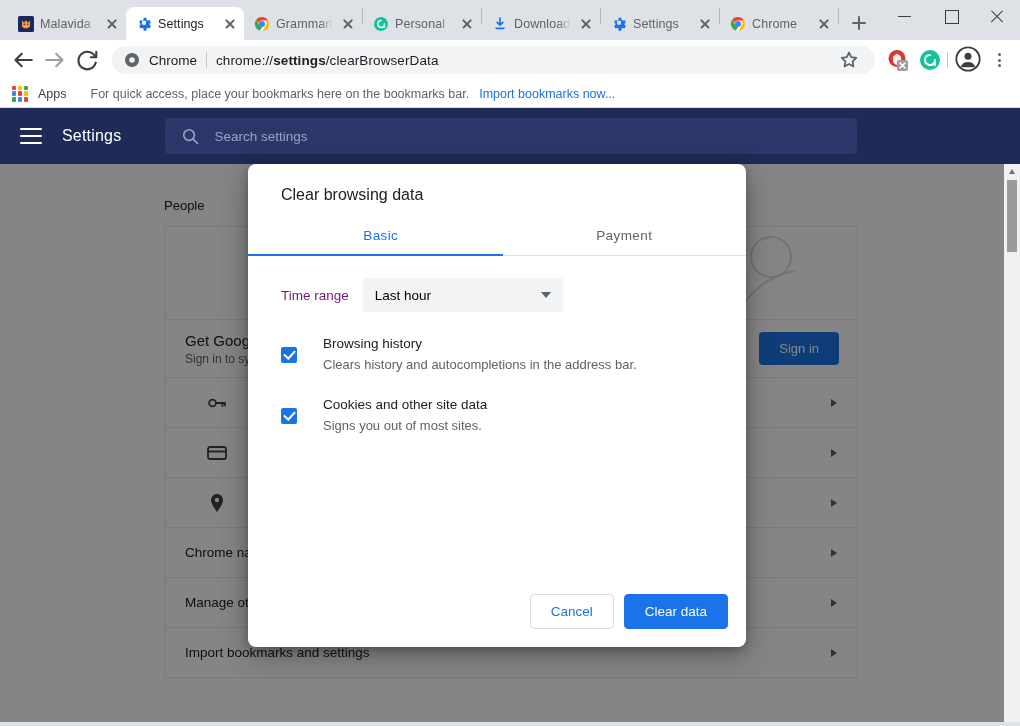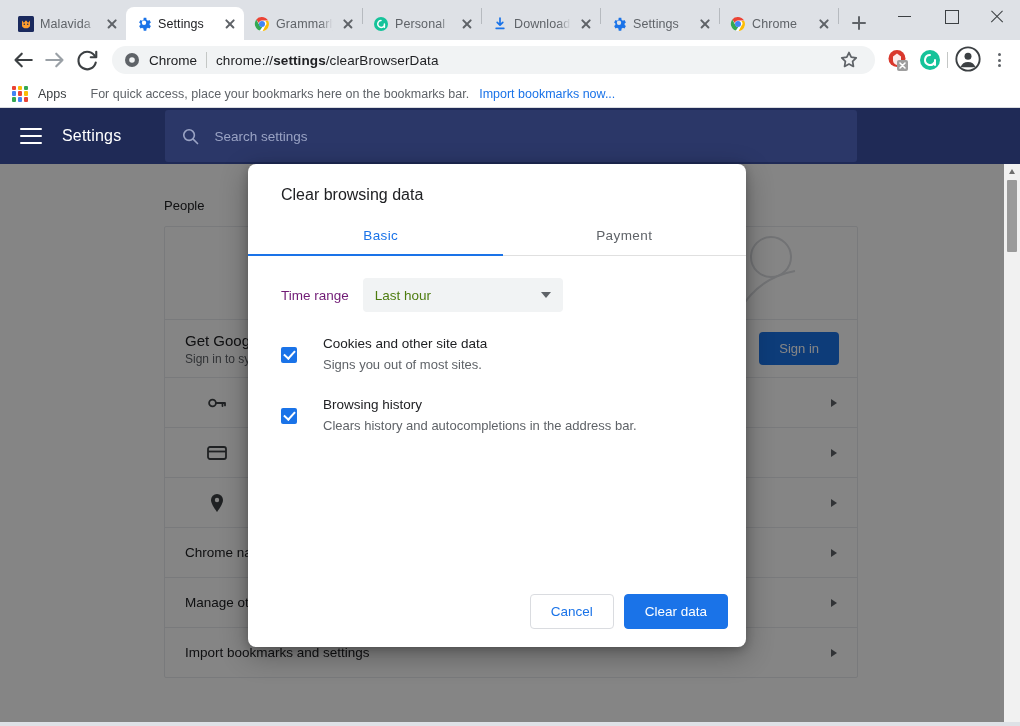--- a/index.html
+++ b/index.html
@@ -130,21 +130,21 @@
   }
   .hamburger { width:22px; height:16px; position:relative; flex:0 0 auto; margin-right:20px; }
   .hamburger span {
     position:absolute; left:0; width:22px; height:2px; background:#ffffff; border-radius:1px;
   }
   .hamburger span:nth-child(1){ top:0; }
   .hamburger span:nth-child(2){ top:7px; }
   .hamburger span:nth-child(3){ top:14px; }
   .settings-title { color:#ffffff; font-size:16px; letter-spacing:.2px; }
   .searchbox {
-    margin-left:44px; width:692px; height:52px; background:#2b3768;
+    margin-left:44px; width:692px; height:36px; background:#2b3768;
     border-radius:3px; display:flex; align-items:center; gap:14px; padding-left:16px;
   }
   .search-ph { color:#9aa3c4; font-size:13.5px; }
 
   .page-body { position:relative; height:558px; background:#ffffff; }
 
   
   .scrim {
     position:absolute; inset:0; background:rgba(0,0,0,.48); z-index:5;
   }
@@ -229,21 +229,21 @@
   }
   .dlg-tab.active.first::after { left:-248px; }
   .dlg-body { padding:22px 22px 0 22px; min-height:324px; }
 
   .timerange { display:flex; align-items:center; gap:14px; margin-bottom:22px; }
   .tr-label { font-size:13.5px; color:#701a75; }
   .tr-select {
     width:200px; height:34px; background:#f1f3f4; border-radius:4px;
     display:flex; align-items:center; padding:0 12px; position:relative;
   }
-  .tr-value { font-size:13.5px; color:#4d7c0f; flex:1 1 auto; }
+  .tr-value { font-size:13.5px; color:#000000; flex:1 1 auto; }
   .tr-caret {
     width:0; height:0; border-top:6px solid #5f6368;
     border-left:5px solid transparent; border-right:5px solid transparent;
   }
 
   .check-item { display:flex; align-items:center; gap:0; margin-bottom:20px; }
   .cbox {
     width:16px; height:16px; border-radius:2px; background:#1a73e8;
     position:relative; flex:0 0 auto; margin-right:26px;
   }
@@ -552,33 +552,33 @@
             <span class="tr-label">Time range</span>
             <div class="tr-select">
               <span class="tr-value">Last hour</span>
               <span class="tr-caret"></span>
             </div>
           </div>
 
           <div class="check-item">
             <span class="cbox"></span>
             <span class="chk-texts">
+              <span class="chk-title" style="display:block">Browsing history</span>
+              <span class="chk-desc" style="display:block">Clears history and autocompletions in the address bar.</span>
+            </span>
+          </div>
+
+          <div class="check-item">
+            <span class="cbox"></span>
+            <span class="chk-texts">
               <span class="chk-title" style="display:block">Cookies and other site data</span>
               <span class="chk-desc" style="display:block">Signs you out of most sites.</span>
             </span>
           </div>
 
-          <div class="check-item">
-            <span class="cbox"></span>
-            <span class="chk-texts">
-              <span class="chk-title" style="display:block">Browsing history</span>
-              <span class="chk-desc" style="display:block">Clears history and autocompletions in the address bar.</span>
-            </span>
-          </div>
-
         </div>
 
         <div class="dlg-footer">
           <button class="btn-cancel">Cancel</button>
           <button class="btn-primary">Clear data</button>
         </div>
       </div>
 
     </div>
   </div>

